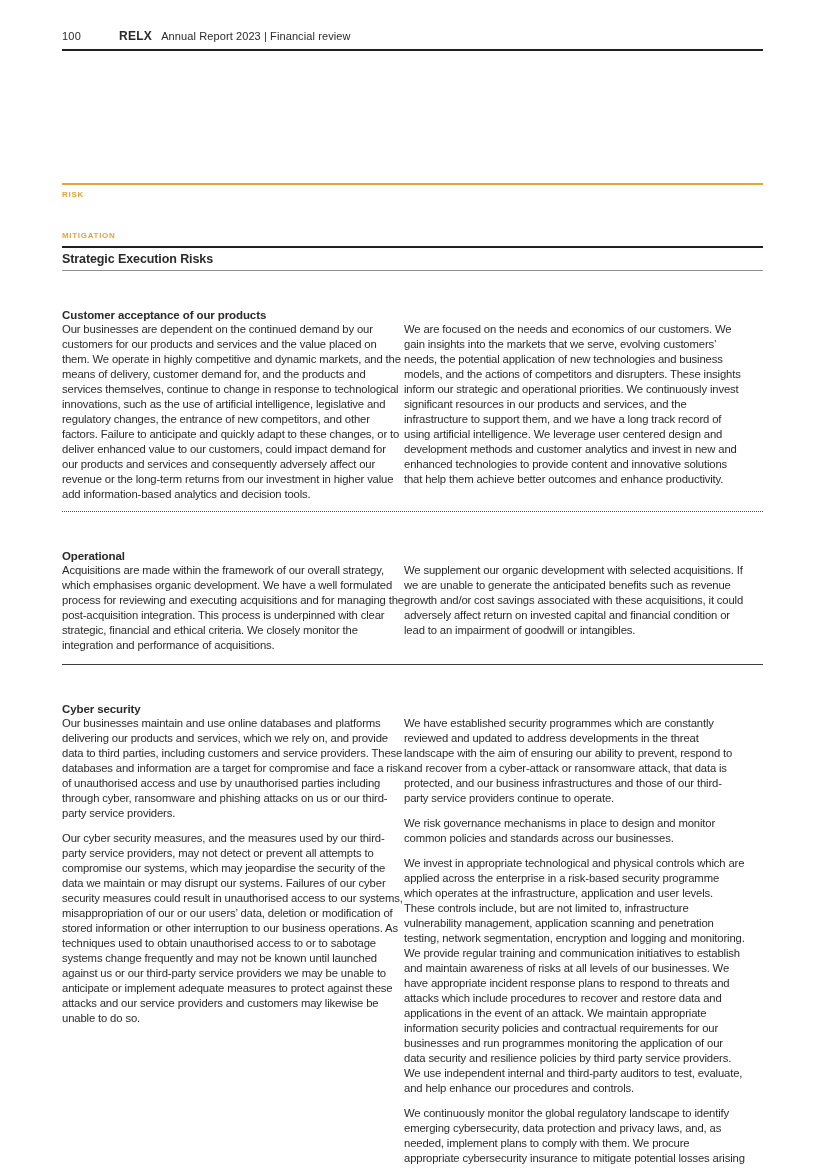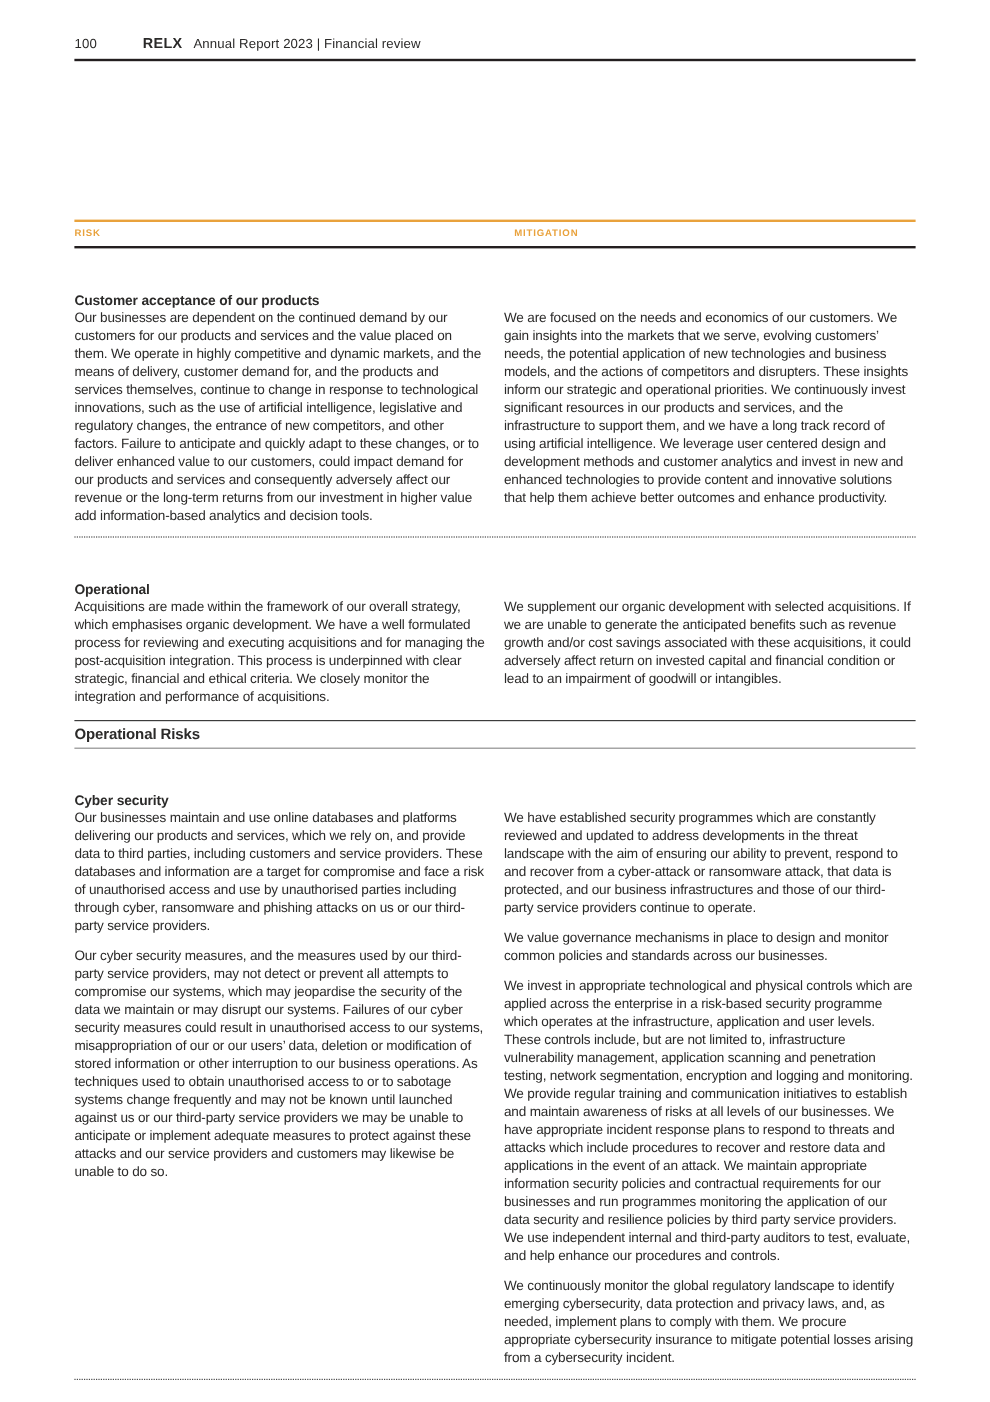--- a/index.html
+++ b/index.html
@@ -31,40 +31,41 @@
   .brand{font-size:12px;font-weight:bold;margin-left:38px;letter-spacing:.3px;}
   .header-title{font-size:11px;margin-left:9px;letter-spacing:.1px;}
 
   
   .risk-table{margin-top:132px;}
   .colhead-row{
     display:flex;gap:32px;
     border-top:2px solid var(--accent);
     border-bottom:2px solid var(--rule-dark);
     padding:5px 0 6px;
+    flex-direction:column;
   }
   .colhead{
     width:342px;
     font-size:8px;font-weight:bold;color:var(--accent);
     letter-spacing:.7px;
   }
   .section-title{
     font-size:12.5px;font-weight:bold;
     padding:4px 0 4px;
     border-bottom:1.5px solid var(--rule-gray);
     letter-spacing:-.1px;
   }
   .row-title{
     font-size:11.5px;font-weight:bold;
     padding:5px 0 1px;
     letter-spacing:-.1px;
     margin-top:33px;
   }
   .body-row{
-    display:flex;gap:16px;
+    display:flex;gap:0;
     padding-bottom:9px;
     border-bottom:1px dotted var(--dotted);
   }
   .body-row.solid{border-bottom:1px solid #3C3C3C;padding-bottom:11px;}
   .cell{width:342px;flex:0 0 342px;}
   .cell p{
     margin:0 0 10px;
     font-size:11.3px;line-height:15px;
     letter-spacing:-.15px;
   }
@@ -82,20 +83,21 @@
       <span class="header-title">Annual Report 2023 | Financial review</span>
     </div>
 
     <div class="risk-table">
 
       <div class="colhead-row">
         <div class="colhead">RISK</div>
         <div class="colhead">MITIGATION</div>
       </div>
 
+      <div class="section-title">Strategic Execution Risks</div>
 
       <div class="row-title">Customer acceptance of our products</div>
       <div class="body-row">
         <div class="cell">
           <p>Our businesses are dependent on the continued demand by our customers for our products and services and the value placed on them. We operate in highly competitive and dynamic markets, and the means of delivery, customer demand for, and the products and services themselves, continue to change in response to technological innovations, such as the use of artificial intelligence, legislative and regulatory changes, the entrance of new competitors, and other factors. Failure to anticipate and quickly adapt to these changes, or to deliver enhanced value to our customers, could impact demand for our products and services and consequently adversely affect our revenue or the long-term returns from our investment in higher value add information-based analytics and decision tools.</p>
         </div>
         <div class="cell">
           <p>We are focused on the needs and economics of our customers. We gain insights into the markets that we serve, evolving customers’ needs, the potential application of new technologies and business models, and the actions of competitors and disrupters. These insights inform our strategic and operational priorities. We continuously invest significant resources in our products and services, and the infrastructure to support them, and we have a long track record of using artificial intelligence. We leverage user centered design and development methods and customer analytics and invest in new and enhanced technologies to provide content and innovative solutions that help them achieve better outcomes and enhance productivity.</p>
         </div>
       </div>
@@ -103,31 +105,30 @@
       <div class="row-title">Operational</div>
       <div class="body-row solid">
         <div class="cell">
           <p>Acquisitions are made within the framework of our overall strategy, which emphasises organic development. We have a well formulated process for reviewing and executing acquisitions and for managing the post-acquisition integration. This process is underpinned with clear strategic, financial and ethical criteria. We closely monitor the integration and performance of acquisitions.</p>
         </div>
         <div class="cell">
           <p>We supplement our organic development with selected acquisitions. If we are unable to generate the anticipated benefits such as revenue growth and/or cost savings associated with these acquisitions, it could adversely affect return on invested capital and financial condition or lead to an impairment of goodwill or intangibles.</p>
         </div>
       </div>
 
-      <div class="section-title">Operational Risks</div>
 
       <div class="row-title">Cyber security</div>
       <div class="body-row">
         <div class="cell">
           <p>Our businesses maintain and use online databases and platforms delivering our products and services, which we rely on, and provide data to third parties, including customers and service providers. These databases and information are a target for compromise and face a risk of unauthorised access and use by unauthorised parties including through cyber, ransomware and phishing attacks on us or our third-party service providers.</p>
           <p>Our cyber security measures, and the measures used by our third-party service providers, may not detect or prevent all attempts to compromise our systems, which may jeopardise the security of the data we maintain or may disrupt our systems. Failures of our cyber security measures could result in unauthorised access to our systems, misappropriation of our or our users’ data, deletion or modification of stored information or other interruption to our business operations. As techniques used to obtain unauthorised access to or to sabotage systems change frequently and may not be known until launched against us or our third-party service providers we may be unable to anticipate or implement adequate measures to protect against these attacks and our service providers and customers may likewise be unable to do so.</p>
         </div>
         <div class="cell">
           <p>We have established security programmes which are constantly reviewed and updated to address developments in the threat landscape with the aim of ensuring our ability to prevent, respond to and recover from a cyber-attack or ransomware attack, that data is protected, and our business infrastructures and those of our third-party service providers continue to operate.</p>
-          <p>We value governance mechanisms in place to design and monitor common policies and standards across our businesses.</p>
+          <p>We risk governance mechanisms in place to design and monitor common policies and standards across our businesses.</p>
           <p>We invest in appropriate technological and physical controls which are applied across the enterprise in a risk-based security programme which operates at the infrastructure, application and user levels. These controls include, but are not limited to, infrastructure vulnerability management, application scanning and penetration testing, network segmentation, encryption and logging and monitoring. We provide regular training and communication initiatives to establish and maintain awareness of risks at all levels of our businesses. We have appropriate incident response plans to respond to threats and attacks which include procedures to recover and restore data and applications in the event of an attack. We maintain appropriate information security policies and contractual requirements for our businesses and run programmes monitoring the application of our data security and resilience policies by third party service providers. We use independent internal and third-party auditors to test, evaluate, and help enhance our procedures and controls.</p>
           <p>We continuously monitor the global regulatory landscape to identify emerging cybersecurity, data protection and privacy laws, and, as needed, implement plans to comply with them. We procure appropriate cybersecurity insurance to mitigate potential losses arising from a cybersecurity incident.</p>
         </div>
       </div>
 
     </div>
   </div>
 </div>
 
 </body></html>

